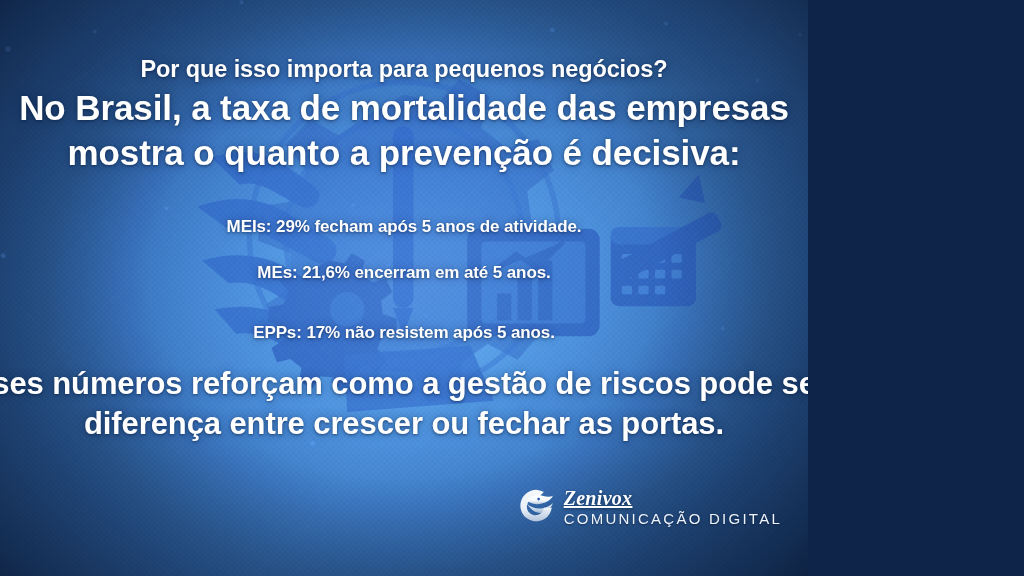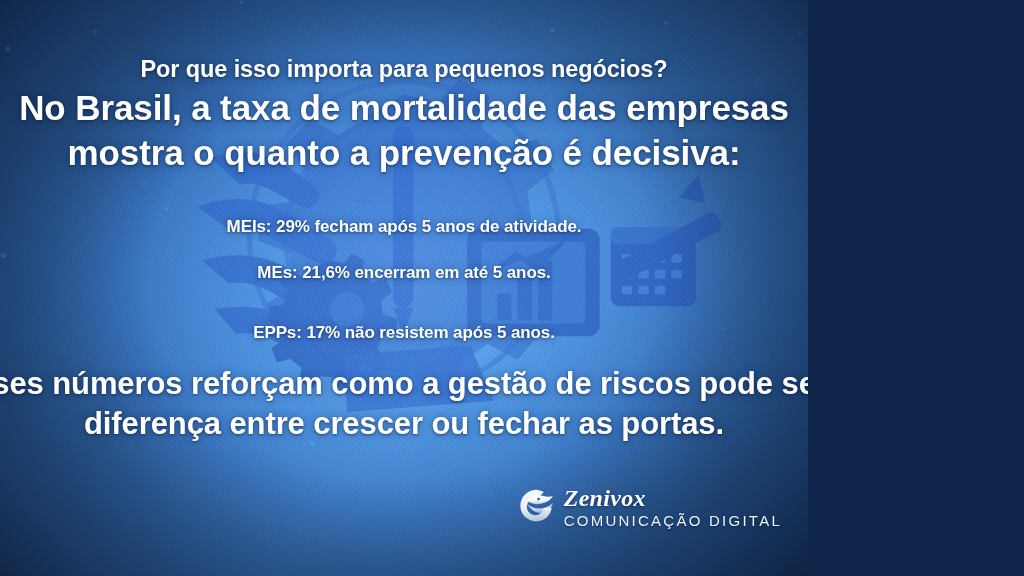--- a/index.html
+++ b/index.html
@@ -82,23 +82,24 @@
   #logo {
     position:absolute; right:26px; bottom:44px;
     display:flex; align-items:center; gap:7px;
   }
   #logo-mark { width:42px; height:42px; flex:none; margin-bottom:6px; }
   #logo-text { display:flex; flex-direction:column; align-items:flex-start; }
   .brand {
     color:#ffffff;
     font-family:"Liberation Serif", serif;
     font-weight:bold; font-style:italic;
-    font-size:24px; line-height:0.96;
+    font-size:20px; line-height:0.96;
     letter-spacing:0.3px;
     text-shadow:0 1px 3px rgba(5,20,48,0.6);
+    text-decoration:underline;
   }
   .tagline {
     color:#eef4fd;
     font-size:15px;
     font-weight:normal;
     letter-spacing:2.25px;
     margin-top:2px;
     text-shadow:0 1px 2px rgba(5,20,48,0.6);
   }
 </style>

